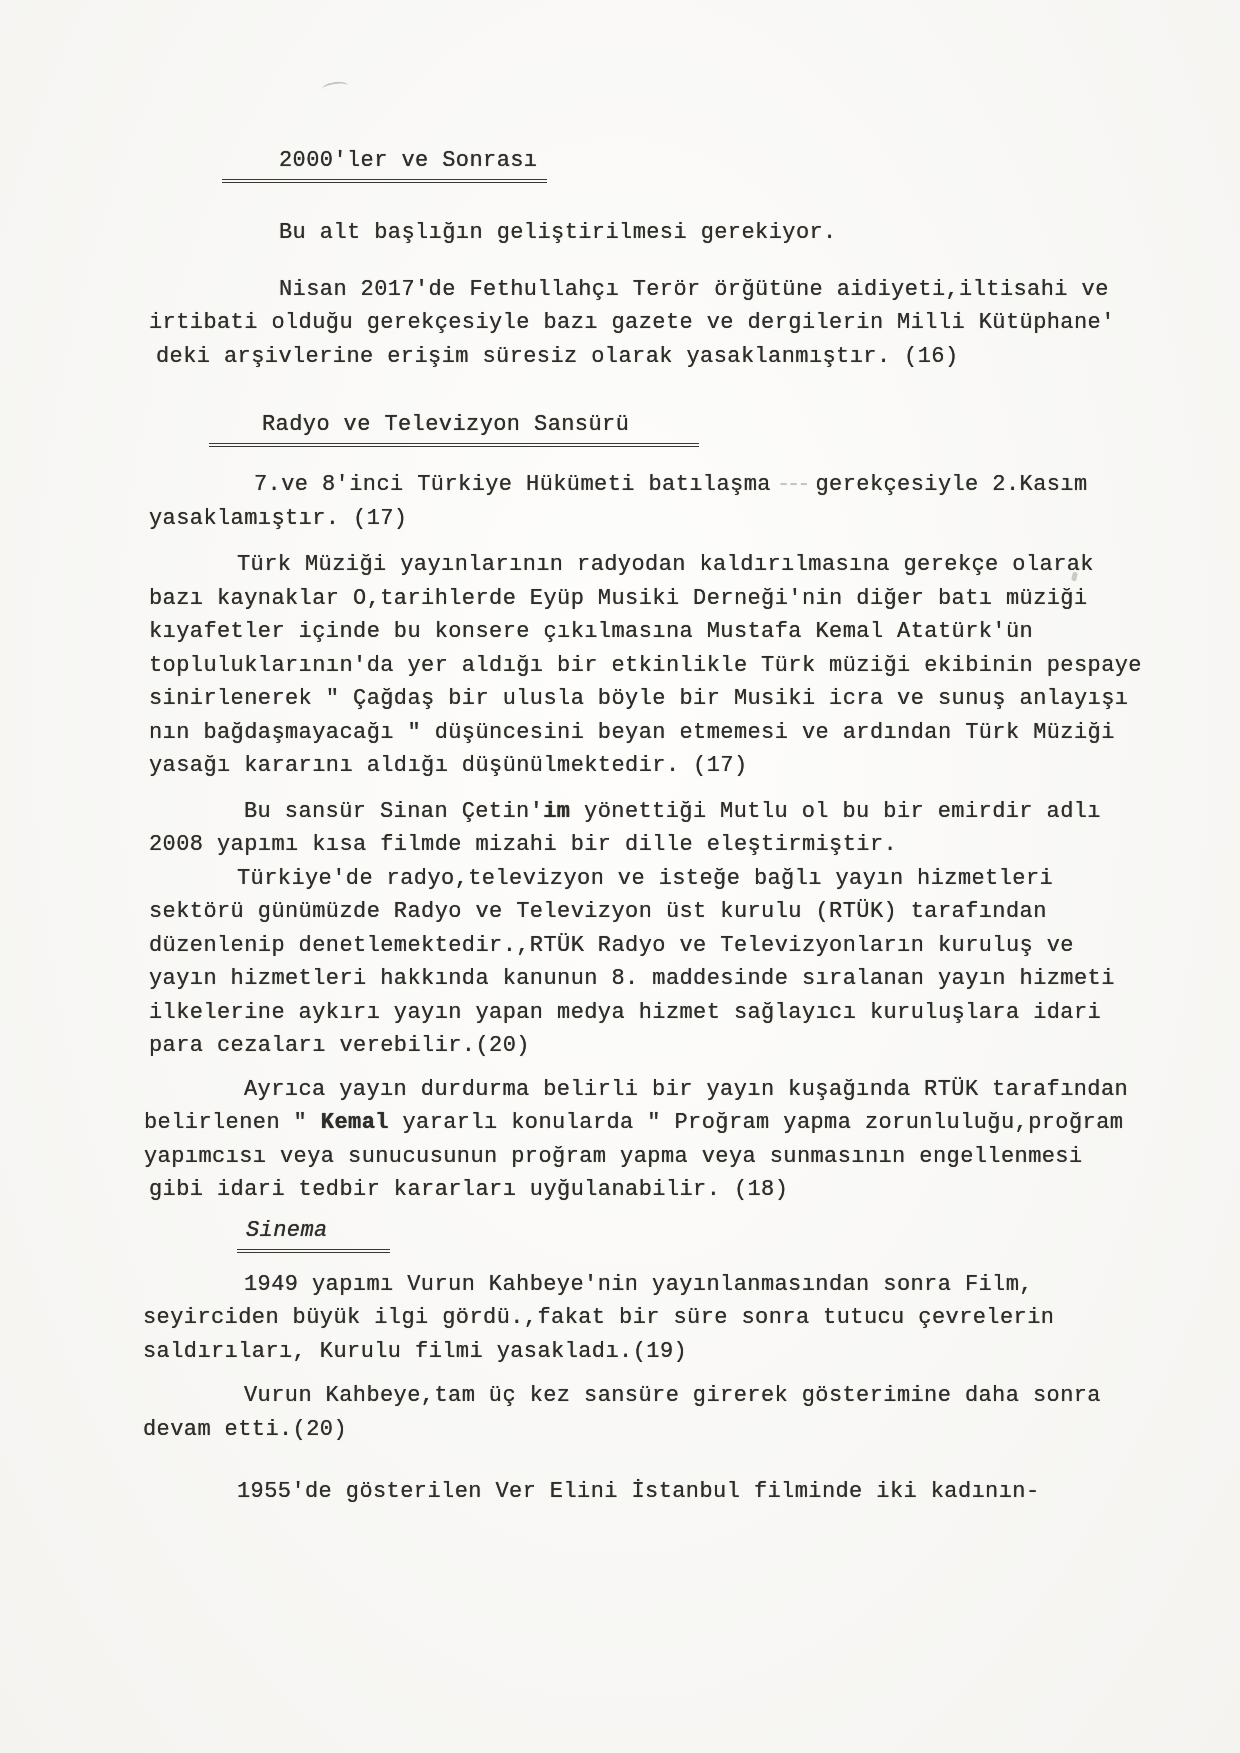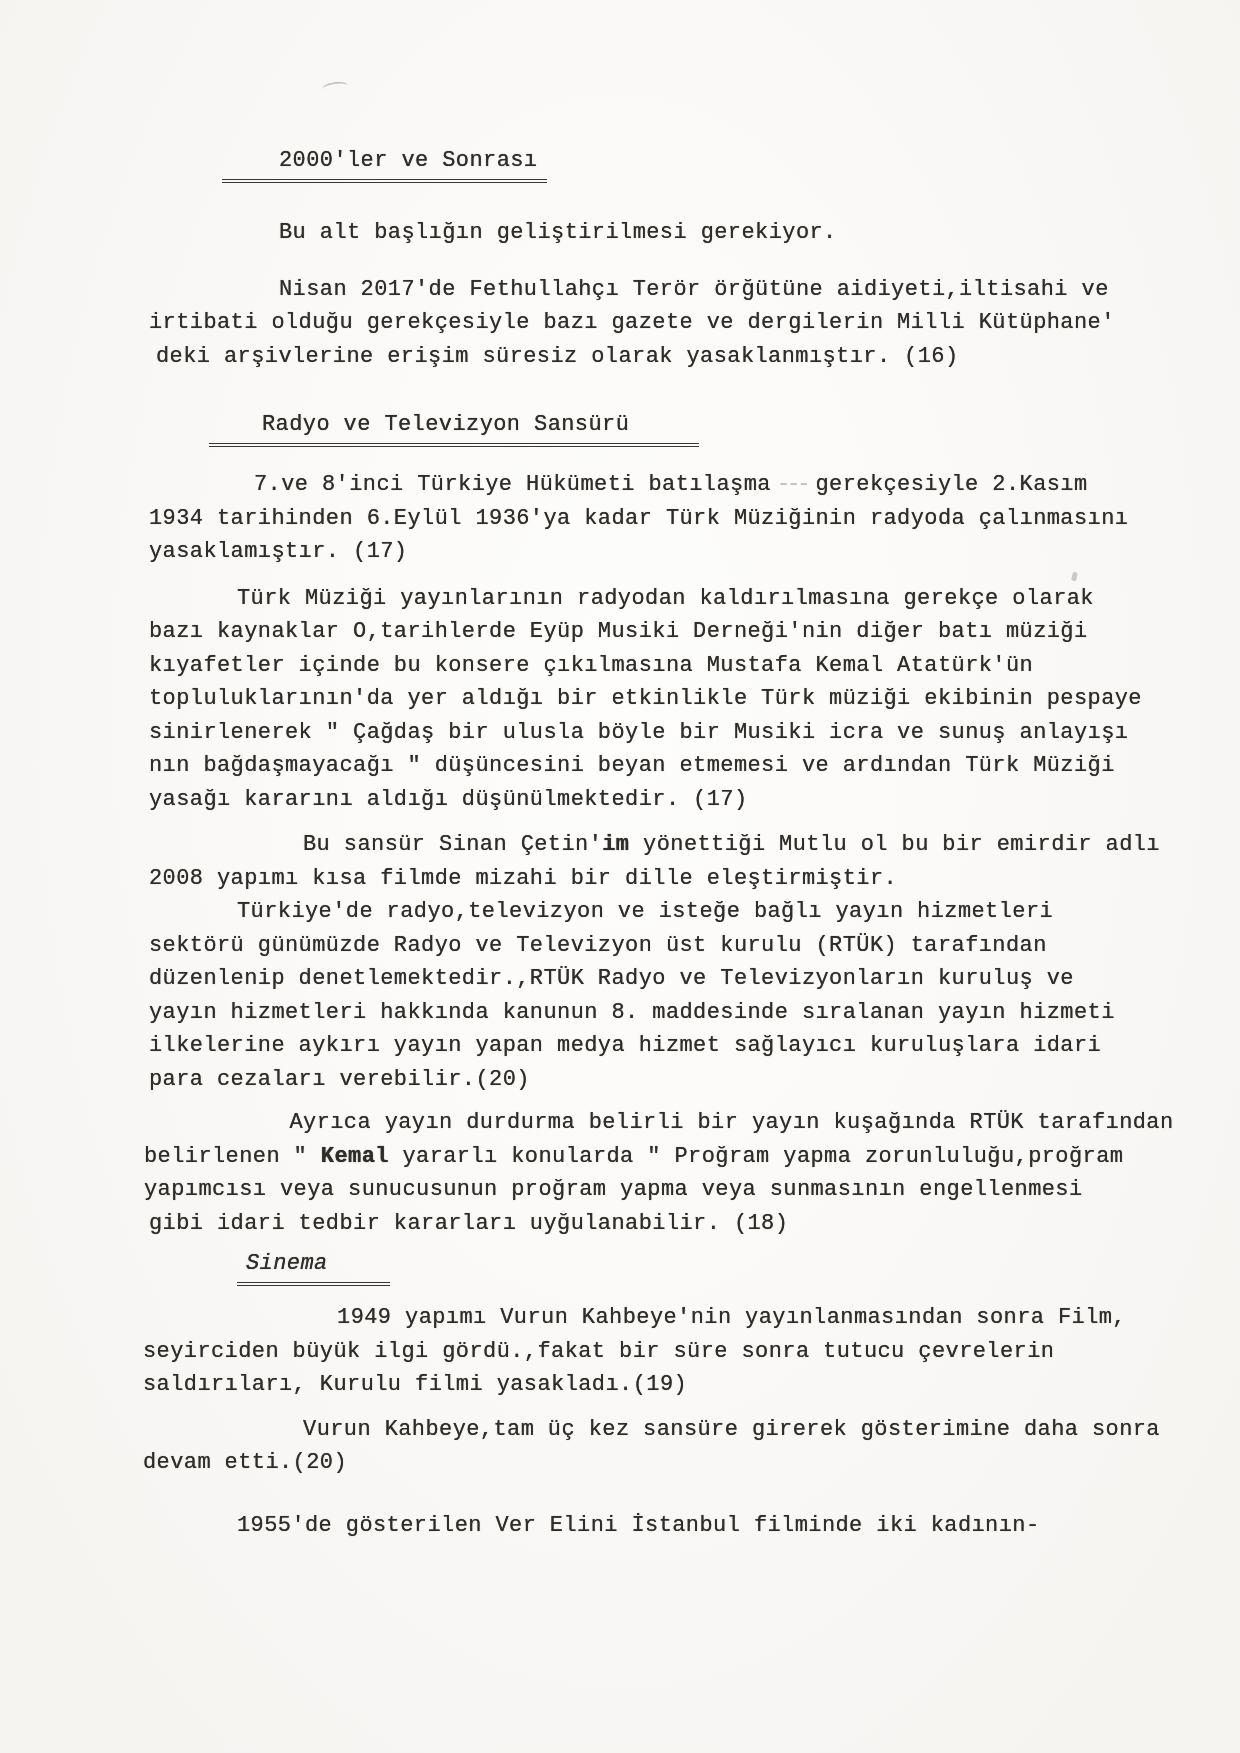--- a/index.html
+++ b/index.html
@@ -14,21 +14,21 @@
     font-size:22px;
     letter-spacing:0.4px;
     overflow:hidden;
   }
   .doc{position:absolute;left:105px;top:0;width:1070px;padding-top:146px;margin-left:44px;}
   .line{
     margin:0;line-height:33.5px;white-space:nowrap;
     text-shadow:0 0 0.7px rgba(47,45,40,0.85);
   }
   .para{margin:0;}
-  .ind{padding-left:95px;text-align:center;}
+  .ind{padding-left:95px;}
   .ind2{padding-left:130px;}
   .ind3{padding-left:105px;}
   .ind4{padding-left:88px;}
   .h-row{margin:0;}
   .heading{
     display:inline-block;
     font-size:22px;font-weight:normal;
     line-height:30px;
     border-bottom:4px double #3a3731;
     padding-bottom:3px;
@@ -73,21 +73,20 @@
       <p class="line">irtibati olduğu gerekçesiyle bazı gazete ve dergilerin Milli Kütüphane'</p>
       <p class="line" style="padding-left:7px">deki arşivlerine erişim süresiz olarak yasaklanmıştır. (16)</p>
     </div>
 
     <div class="h-row" style="margin-top:37px">
       <h2 class="heading h-radyo"><span>Radyo ve Televizyon Sansürü</span></h2>
     </div>
 
     <div class="para" style="margin-top:21px">
       <p class="line ind3"><span>7.ve 8'inci Türkiye Hükümeti batılaşma</span><span class="smudge">---</span><span>gerekçesiyle 2.Kasım</span></p>
-      <p class="line">1934 tarihinden 6.Eylül 1936'ya kadar Türk Müziğinin radyoda çalınmasını</p>
       <p class="line">yasaklamıştır. (17)</p>
     </div>
 
     <div class="para" style="margin-top:13px">
       <p class="line ind4">Türk Müziği yayınlarının radyodan kaldırılmasına gerekçe olarak</p>
       <p class="line">bazı kaynaklar O,tarihlerde Eyüp Musiki Derneği'nin diğer batı müziği</p>
       <p class="line">kıyafetler içinde bu konsere çıkılmasına Mustafa Kemal Atatürk'ün</p>
       <p class="line">topluluklarının'da yer aldığı bir etkinlikle Türk müziği ekibinin pespaye</p>
       <p class="line">sinirlenerek " Çağdaş bir ulusla böyle bir Musiki icra ve sunuş anlayışı</p>
       <p class="line">nın bağdaşmayacağı " düşüncesini beyan etmemesi ve ardından Türk Müziği</p>

